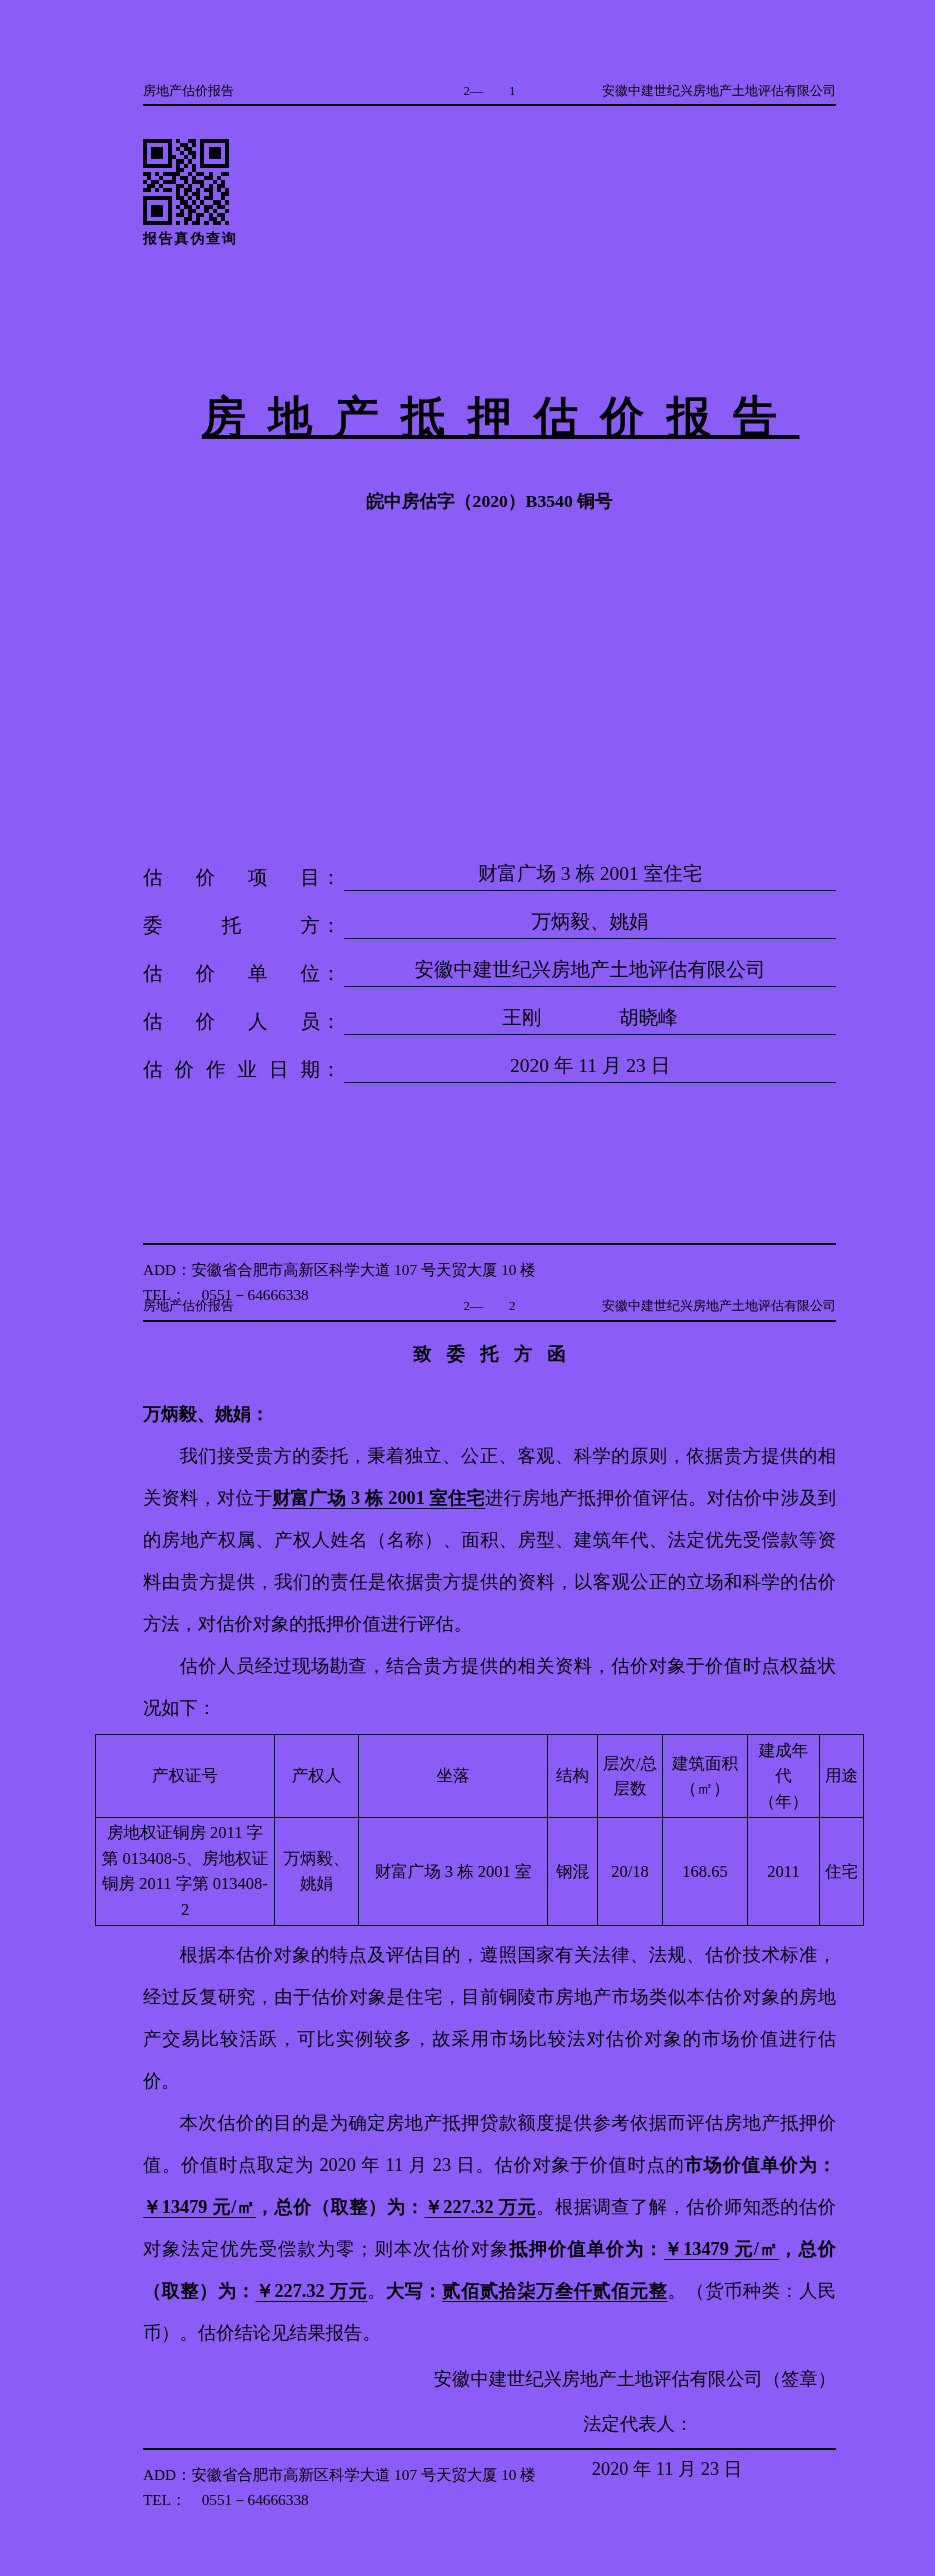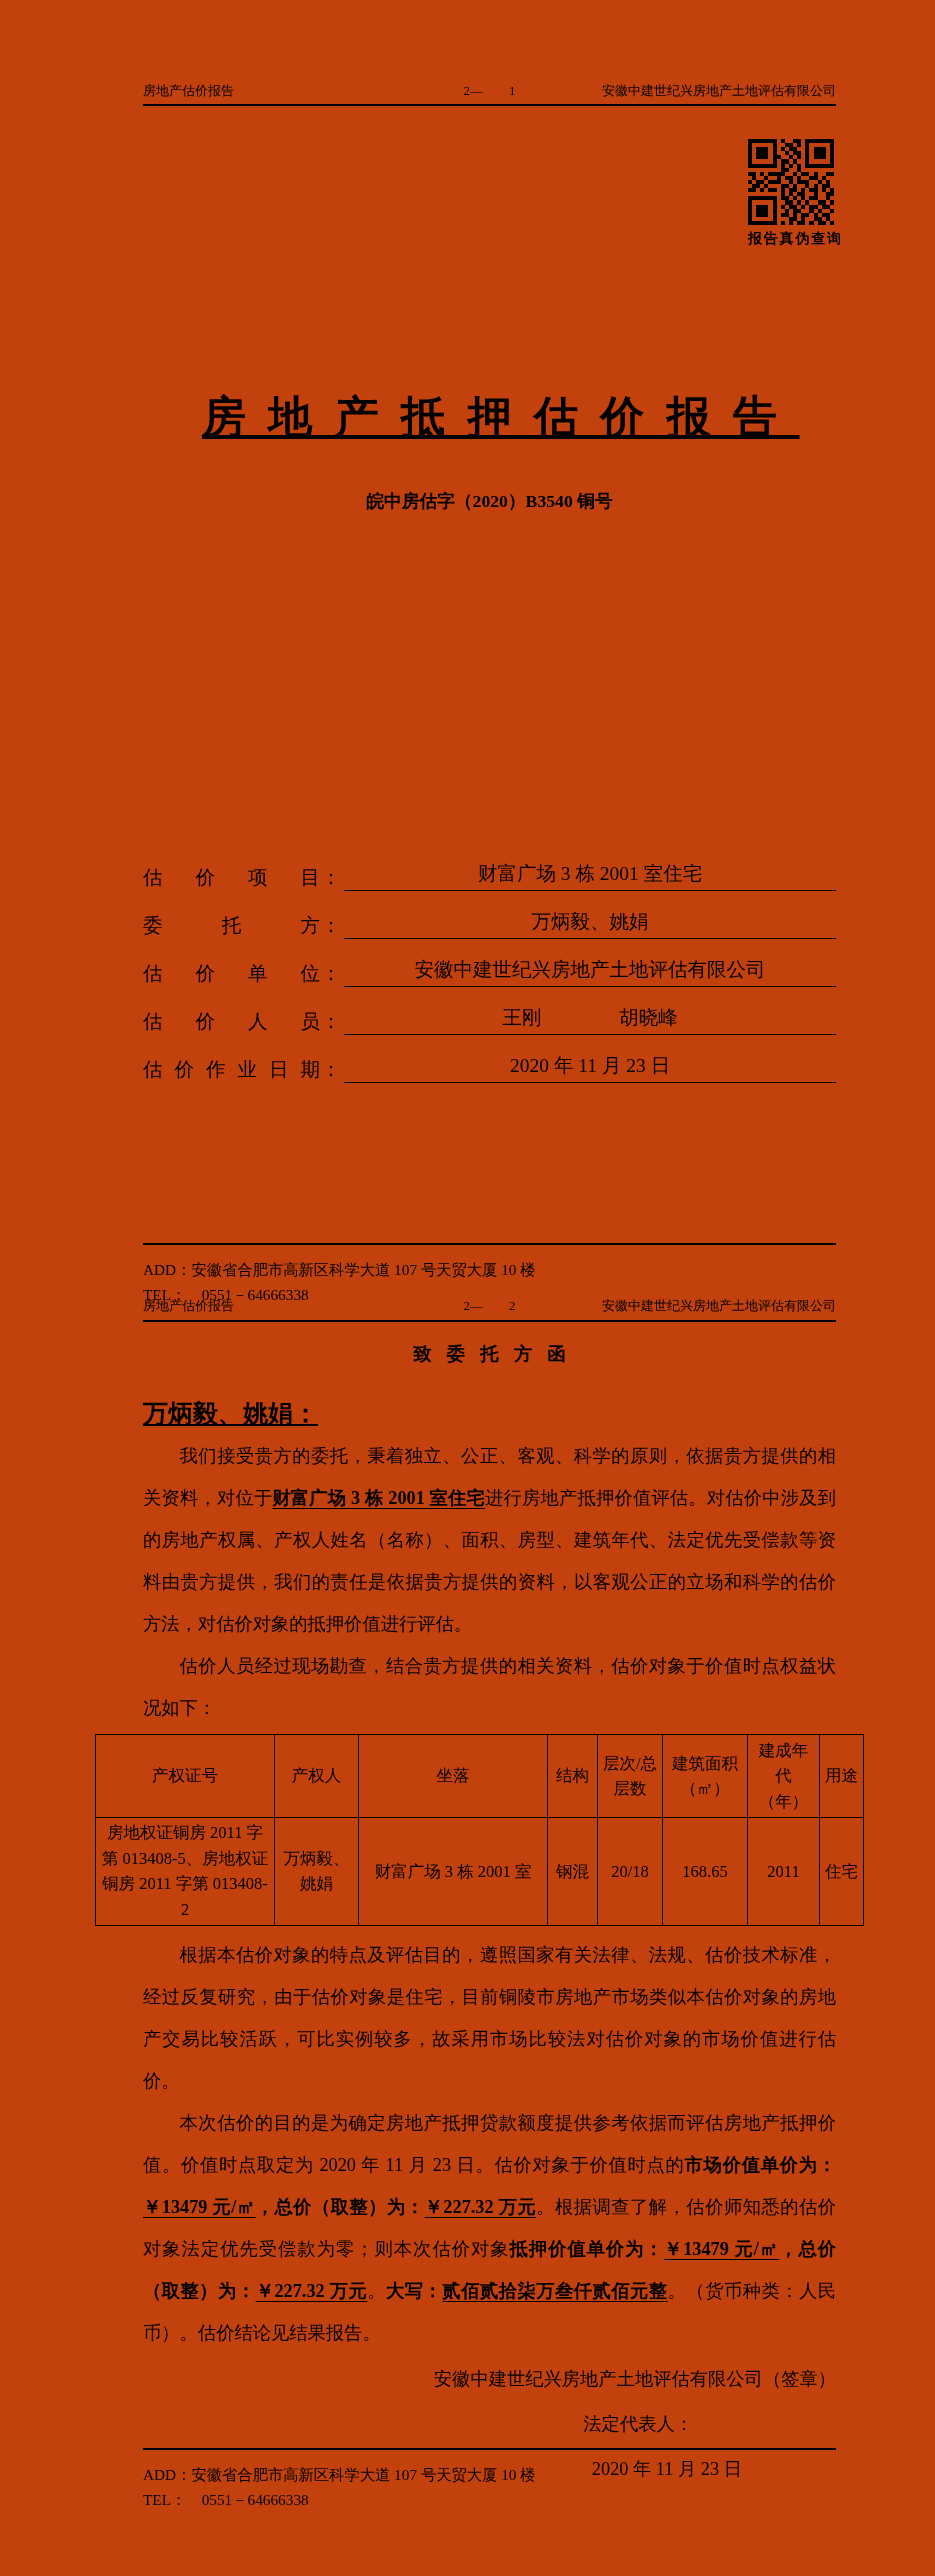--- a/index.html
+++ b/index.html
@@ -1,32 +1,32 @@
 <!DOCTYPE html>
 <html lang="zh" style="font-size:9.4px"><head>
 <meta charset="utf-8">
 <style>
   html,body{margin:0;padding:0;background:#ffffff;}
   body{font-family:"Liberation Serif","DejaVu Serif",serif;color:#000;}
-  .sheet{position:relative;width:936px;height:2576px;background:#c2410c;overflow:hidden;}
+  .sheet{position:relative;width:936px;height:2576px;background:#8b5cf6;overflow:hidden;}
   .page{position:relative;box-sizing:border-box;padding:0 100px 0 143px;}
   .page1{height:1289px;}
   .page2{height:1287px;}
 
   
   .doc-header{display:flex;align-items:flex-end;border-bottom:2.4px solid #000;
     padding-bottom:4.7px;font-size:13px;line-height:16.5px;}
   .doc-header .h-left{flex:1;text-align:left;}
   .doc-header .h-center{flex:0 0 auto;white-space:pre;}
   .doc-header .h-right{flex:1;text-align:right;}
   .page1 .doc-header{padding-top:83px;}
   .page2 .doc-header{padding-top:9.4px;}
 
   
-  .qr-wrap{display:flex;justify-content:flex-end;margin-top:33px;}
+  .qr-wrap{display:flex;margin-top:33px;}
   .qr-box{width:88px;text-align:center;}
   .qr-box svg{width:86px;height:86px;display:block;}
   .qr-caption{margin-top:4.7px;font-size:14px;font-weight:bold;letter-spacing:1.8px;white-space:nowrap;}
 
   
   .main-title{margin-top:140px;text-align:center;font-size:44px;font-weight:bold;
     letter-spacing:22.4px;text-indent:22.4px;white-space:nowrap;text-decoration:underline;}
   .sub-title{margin-top:42px;text-align:center;font-size:17.7px;font-weight:bold;}
 
   .fields{margin-top:330px;}
@@ -37,21 +37,21 @@
 
   
   .doc-footer{position:absolute;left:143px;right:100px;border-top:2.4px solid #000;
     padding-top:11.8px;font-size:15.3px;line-height:25px;margin-top:16px;}
   .page1 .doc-footer{top:1227px;}
   .page2 .doc-footer{top:1143px;}
 
   
   .letter-title{margin-top:19px;text-align:center;font-size:18.3px;font-weight:bold;
     letter-spacing:15.3px;text-indent:15.3px;}
-  .salutation{margin-top:27px;font-size:25px;font-weight:bold;line-height:42px;text-decoration:underline;}
+  .salutation{margin-top:27px;font-size:18px;font-weight:bold;line-height:42px;}
   p.para{margin:0;font-size:18.3px;line-height:42px;text-align:justify;text-indent:2em;}
   .b{font-weight:bold;}
   .u{text-decoration:underline;text-decoration-thickness:1.2px;text-underline-offset:4.1px;}
 
   table.prop{border-collapse:collapse;table-layout:fixed;width:767px;
     margin:5.9px 0 0 -48px;font-size:16.5px;}
   table.prop th,table.prop td{border:1.2px solid #000;text-align:center;vertical-align:middle;
     padding:2.4px 3.5px;font-weight:normal;line-height:1.55;word-break:break-all;}
   table.prop thead tr{height:46px;}
   table.prop tbody tr{height:72px;}

